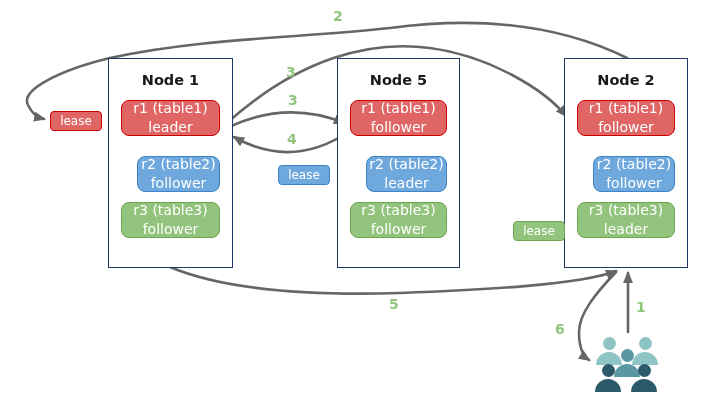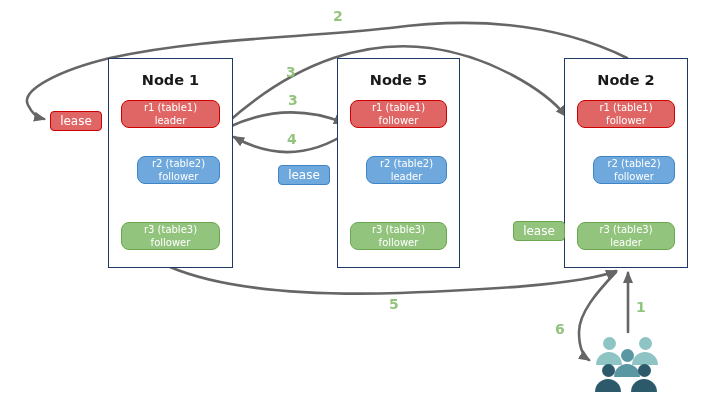--- a/index.html
+++ b/index.html
@@ -11,28 +11,28 @@
 
   .node{
     position:absolute;top:58px;height:210px;background:#ffffff;
     border:1.6px solid #1f3864;border-radius:0;box-sizing:border-box;
   }
   .node-title{
     position:absolute;top:13px;left:0;right:0;text-align:center;
     font-size:14.5px;font-weight:bold;color:#1a1a1a;
   }
   .replica{
-    position:absolute;left:12px;right:12px;height:28px;border-radius:8px;
+    position:absolute;left:12px;right:12px;height:36px;border-radius:8px;
     box-sizing:border-box;display:flex;flex-direction:column;align-items:center;
-    justify-content:center;color:#ffffff;font-size:10px;line-height:1.35;text-align:center;
+    justify-content:center;color:#ffffff;font-size:14px;line-height:1.35;text-align:center;
   }
   .replica.red{background:#e06666;border:1.6px solid #cc0000;}
   .replica.blue{background:#6fa8dc;border:1.6px solid #3d85c6;}
   .replica.green{background:#93c47d;border:1.6px solid #6aa84f;}
-  .r-top{top:41px;} .r-mid{top:97px;margin-left:16px;} .r-bot{top:163px;}
+  .r-top{top:41px;} .r-mid{top:97px;margin-left:16px;} .r-bot{top:143px;}
 
   .lease{
     position:absolute;width:52px;height:20px;border-radius:4px;box-sizing:border-box;
     display:flex;align-items:center;justify-content:center;
     color:#ffffff;font-size:12px;
   }
   .lease.red{background:#e06666;border:1px solid #cc0000;left:50px;top:111px;}
   .lease.blue{background:#6fa8dc;border:1px solid #3d85c6;left:278px;top:165px;}
   .lease.green{background:#93c47d;border:1px solid #6aa84f;left:513px;top:221px;}
 

